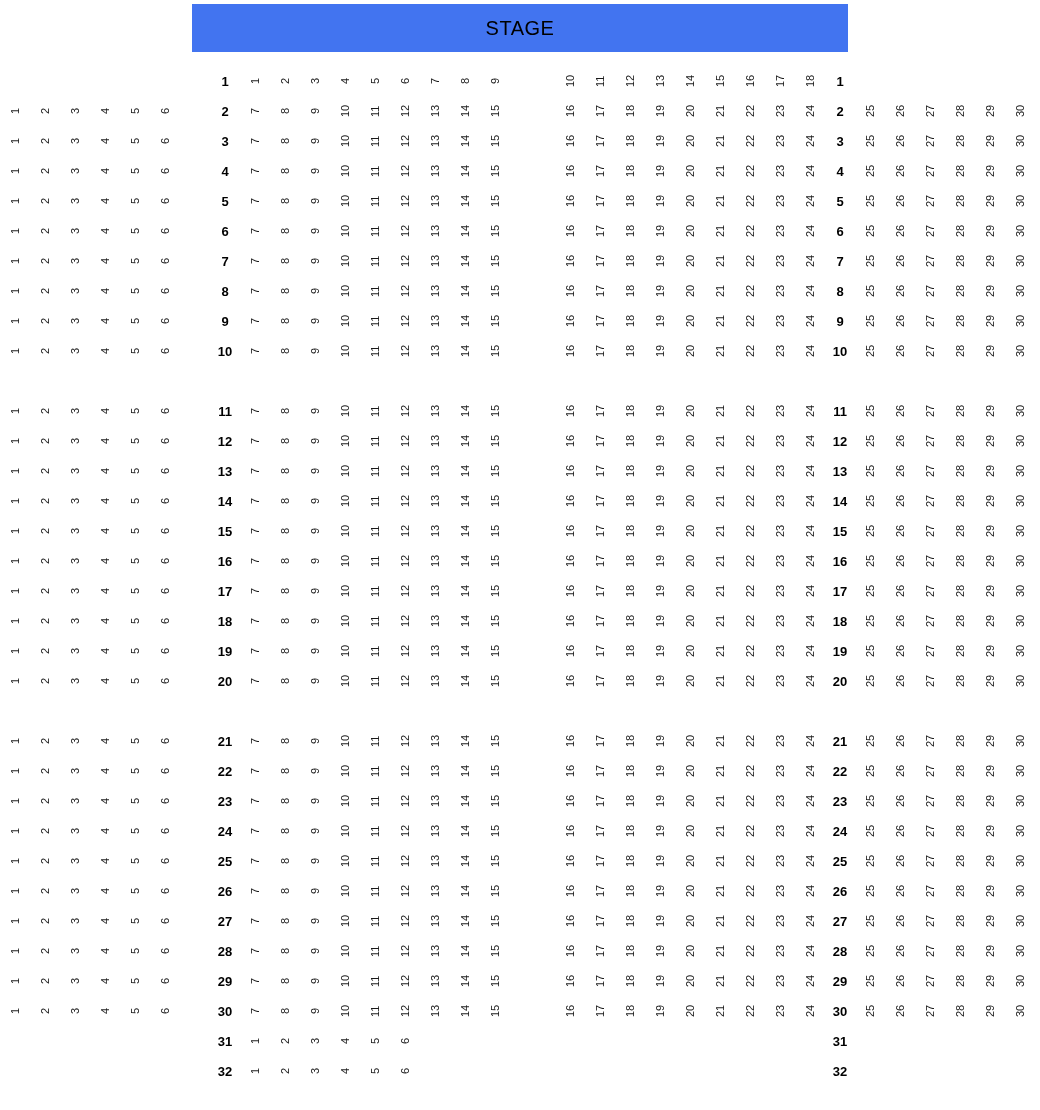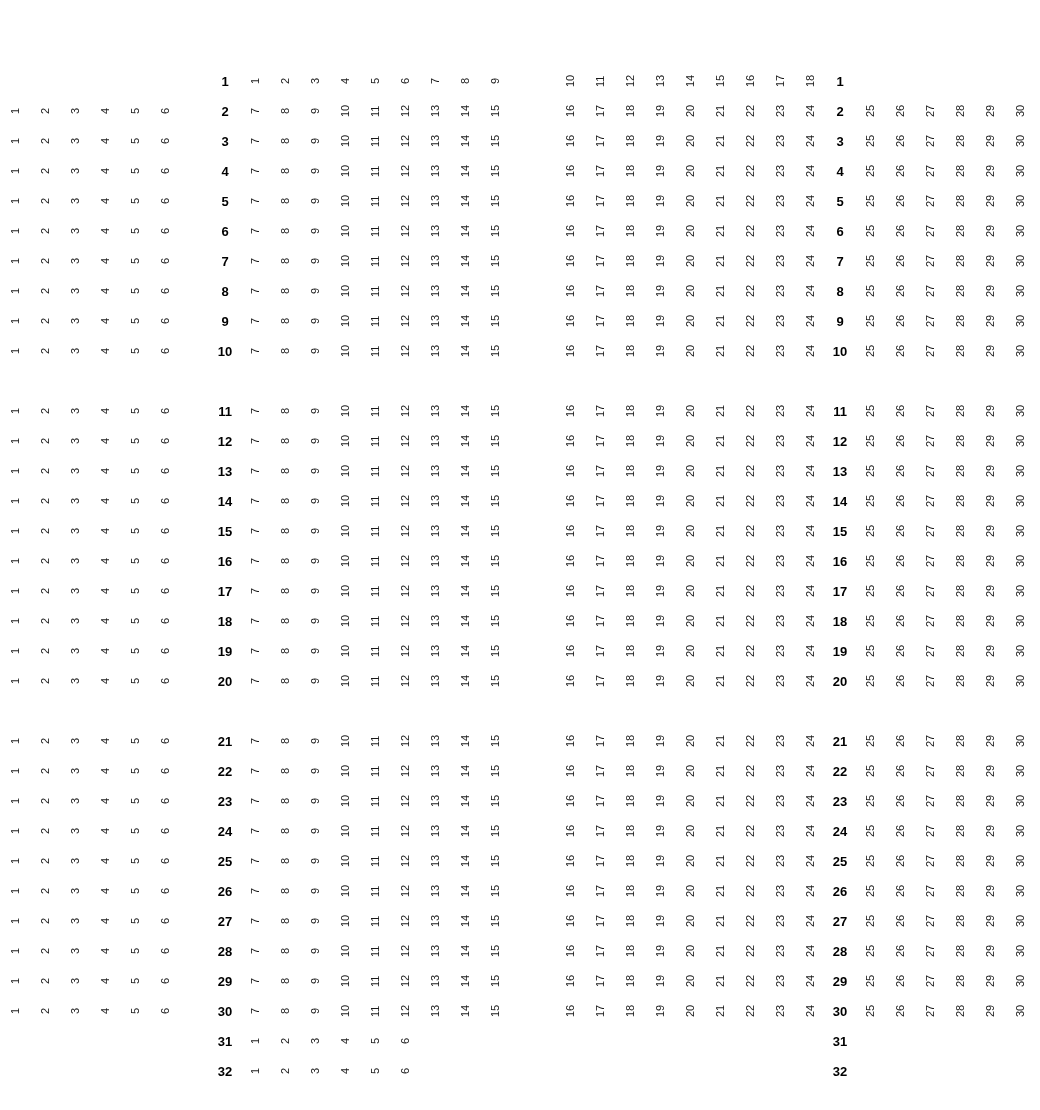--- a/index.html
+++ b/index.html
@@ -81,20 +81,21 @@
   }
   .spacer.wide {
     flex: 0 0 45px;
   }
 </style>
 </head>
 <body>
 
 <div id="page">
 
+  <div class="stage-banner">STAGE</div>
 
   <div class="seatmap" id="seatmap">
       <div class="seat-row">
         <div class="spacer"></div>
         <div class="spacer"></div>
         <div class="spacer"></div>
         <div class="spacer"></div>
         <div class="spacer"></div>
         <div class="spacer"></div>
         <div class="spacer"></div>

